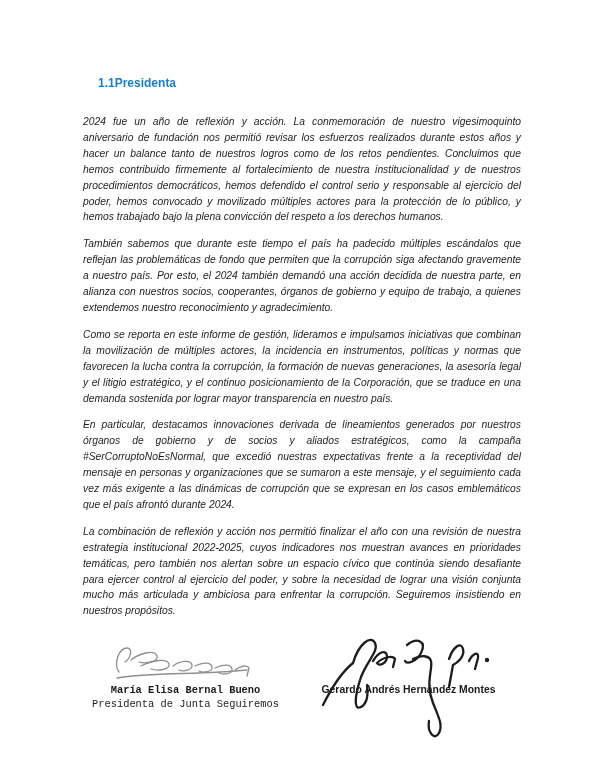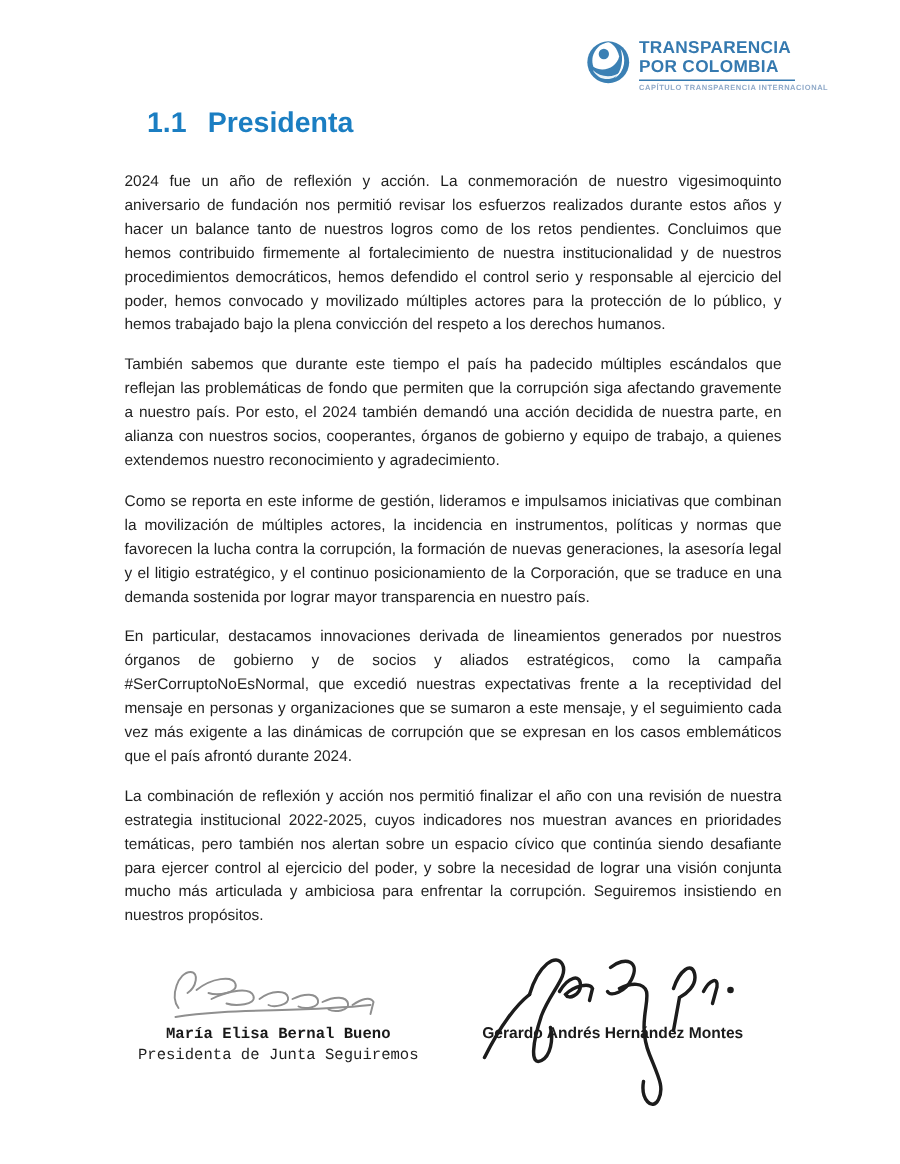--- a/index.html
+++ b/index.html
@@ -44,38 +44,38 @@
     color: #8FA9C8;
     font-size: 5px;
     letter-spacing: 0.38px;
     white-space: nowrap;
     font-weight: bold;
   }
 
   
   .heading {
     display: flex;
-    gap: 14px;
     margin: 72px 12px 0 15px;
     color: #1B7EC2;
     font-weight: bold;
-    font-size: 19px;
+    font-size: 12px;
     line-height: 22px;
   }
   .heading-number { flex: 0 0 auto; }
   .heading-line { display: block; }
 
   
   .body-text { margin-top: 20px; }
   .body-text p {
     font-size: 10.3px;
     line-height: 15.9px;
     color: #1f1f1f;
     text-align: justify;
     margin-bottom: 11px;
+    font-style: italic;
   }
   .body-text p:last-child { margin-bottom: 12px; }
 
   
   .signatures {
     display: flex;
     justify-content: space-between;
     margin-top: 22px;
   }
   .sig-col { text-align: center; position: relative; }
@@ -106,35 +106,20 @@
     font-size: 10.4px;
     color: #1f1f1f;
     line-height: 14px;
   }
 </style>
 </head>
 <body>
 
 <div class="page">
 
-  <div class="brand">
-    <svg class="brand-icon" viewBox="0 0 36 36">
-      <circle cx="18" cy="18" r="16.2" fill="#3B80B4"></circle>
-      <path d="M18 2.5 C9 4 3.5 13 6.5 21.5 C14 26.5 24.5 22 26.5 13.5 C24.5 6.5 21.5 3.5 18 2.5 Z" fill="#ffffff"></path>
-      <circle cx="14.6" cy="11.6" r="4" fill="#3B80B4"></circle>
-      <path d="M27.5 7.5 C32.5 15 31 25 23 30.5 C28.5 24.5 30 15.5 27.5 7.5 Z" fill="#ffffff"></path>
-      <path d="M6 24 C12 30 22 30.5 28 25 C23 33 11 33.5 6 24 Z" fill="#ffffff" opacity="0.9"></path>
-    </svg>
-    <div class="brand-text">
-      <div class="brand-line">TRANSPARENCIA</div>
-      <div class="brand-line">POR COLOMBIA</div>
-      <hr class="brand-rule">
-      <div class="brand-tagline">CAPÍTULO TRANSPARENCIA INTERNACIONAL</div>
-    </div>
-  </div>
 
   <div class="heading">
     <span class="heading-number">1.1</span>
     <span class="heading-text">
       <span class="heading-line">Presidenta</span>
     </span>
   </div>
 
   <div class="body-text">
     <p>2024 fue un año de reflexión y acción. La conmemoración de nuestro vigesimoquinto aniversario de fundación nos permitió revisar los esfuerzos realizados durante estos años y hacer un balance tanto de nuestros logros como de los retos pendientes. Concluimos que hemos contribuido firmemente al fortalecimiento de nuestra institucionalidad y de nuestros procedimientos democráticos, hemos defendido el control serio y responsable al ejercicio del poder, hemos convocado y movilizado múltiples actores para la protección de lo público, y hemos trabajado bajo la plena convicción del respeto a los derechos humanos.</p>

